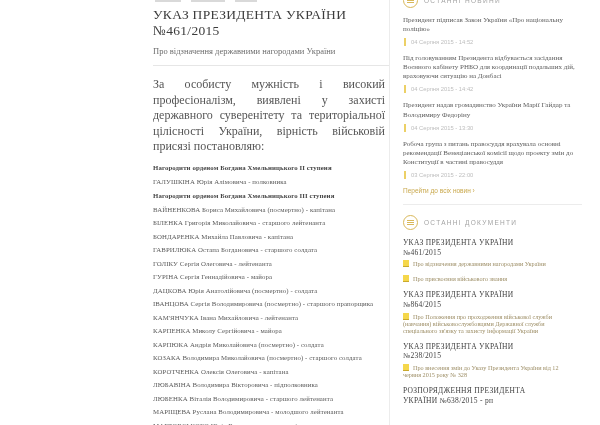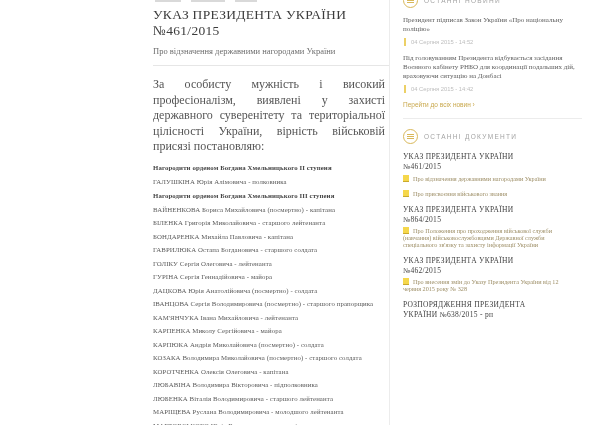--- a/index.html
+++ b/index.html
@@ -99,20 +99,28 @@
     </div>
 
     <div class="news-item">
       <div class="news-text">Президент підписав Закон України «Про національну поліцію»</div>
       <div class="news-date">04 Серпня 2015 - 14:52</div>
     </div>
     <div class="news-item">
       <div class="news-text">Під головуванням Президента відбувається засідання Воєнного кабінету РНБО для координації подальших дій, враховуючи ситуацію на Донбасі</div>
       <div class="news-date">04 Серпня 2015 - 14:42</div>
     </div>
+    <div class="news-item">
+      <div class="news-text">Президент надав громадянство України Марії Гайдар та Володимиру Федоріну</div>
+      <div class="news-date">04 Серпня 2015 - 13:30</div>
+    </div>
+    <div class="news-item">
+      <div class="news-text">Робоча група з питань правосуддя врахувала основні рекомендації Венеціанської комісії щодо проекту змін до Конституції в частині правосуддя</div>
+      <div class="news-date">03 Серпня 2015 - 22:00</div>
+    </div>
 
     <div class="all-news-link">Перейти до всіх новин ›</div>
 
     <hr class="section-divider">
 
     <div class="section-header">
       <span class="circle-icon">
           <b></b>
         </span>
       <span>ОСТАННІ ДОКУМЕНТИ</span>
@@ -123,21 +131,21 @@
       <div class="doc-link"><span class="doc-icon"></span><span>Про відзначення державними нагородами України</span></div>
     </div>
     <div class="doc-item">
       <div class="doc-link"><span class="doc-icon"></span><span>Про присвоєння військового звання</span></div>
     </div>
     <div class="doc-item">
       <div class="doc-title">УКАЗ ПРЕЗИДЕНТА УКРАЇНИ №864/2015</div>
       <div class="doc-link"><span class="doc-icon"></span><span>Про Положення про проходження військової служби (навчання) військовослужбовцями Державної служби спеціального зв'язку та захисту інформації України</span></div>
     </div>
     <div class="doc-item">
-      <div class="doc-title">УКАЗ ПРЕЗИДЕНТА УКРАЇНИ №462/2015</div>
+      <div class="doc-title">УКАЗ ПРЕЗИДЕНТА УКРАЇНИ №238/2015</div>
       <div class="doc-link"><span class="doc-icon"></span><span>Про внесення змін до Указу Президента України від 12 червня 2015 року № 328</span></div>
     </div>
     <div class="doc-item">
       <div class="doc-title">РОЗПОРЯДЖЕННЯ ПРЕЗИДЕНТА УКРАЇНИ №638/2015 - рп</div>
 
     </div>
 
   </div>
 </div>
 

